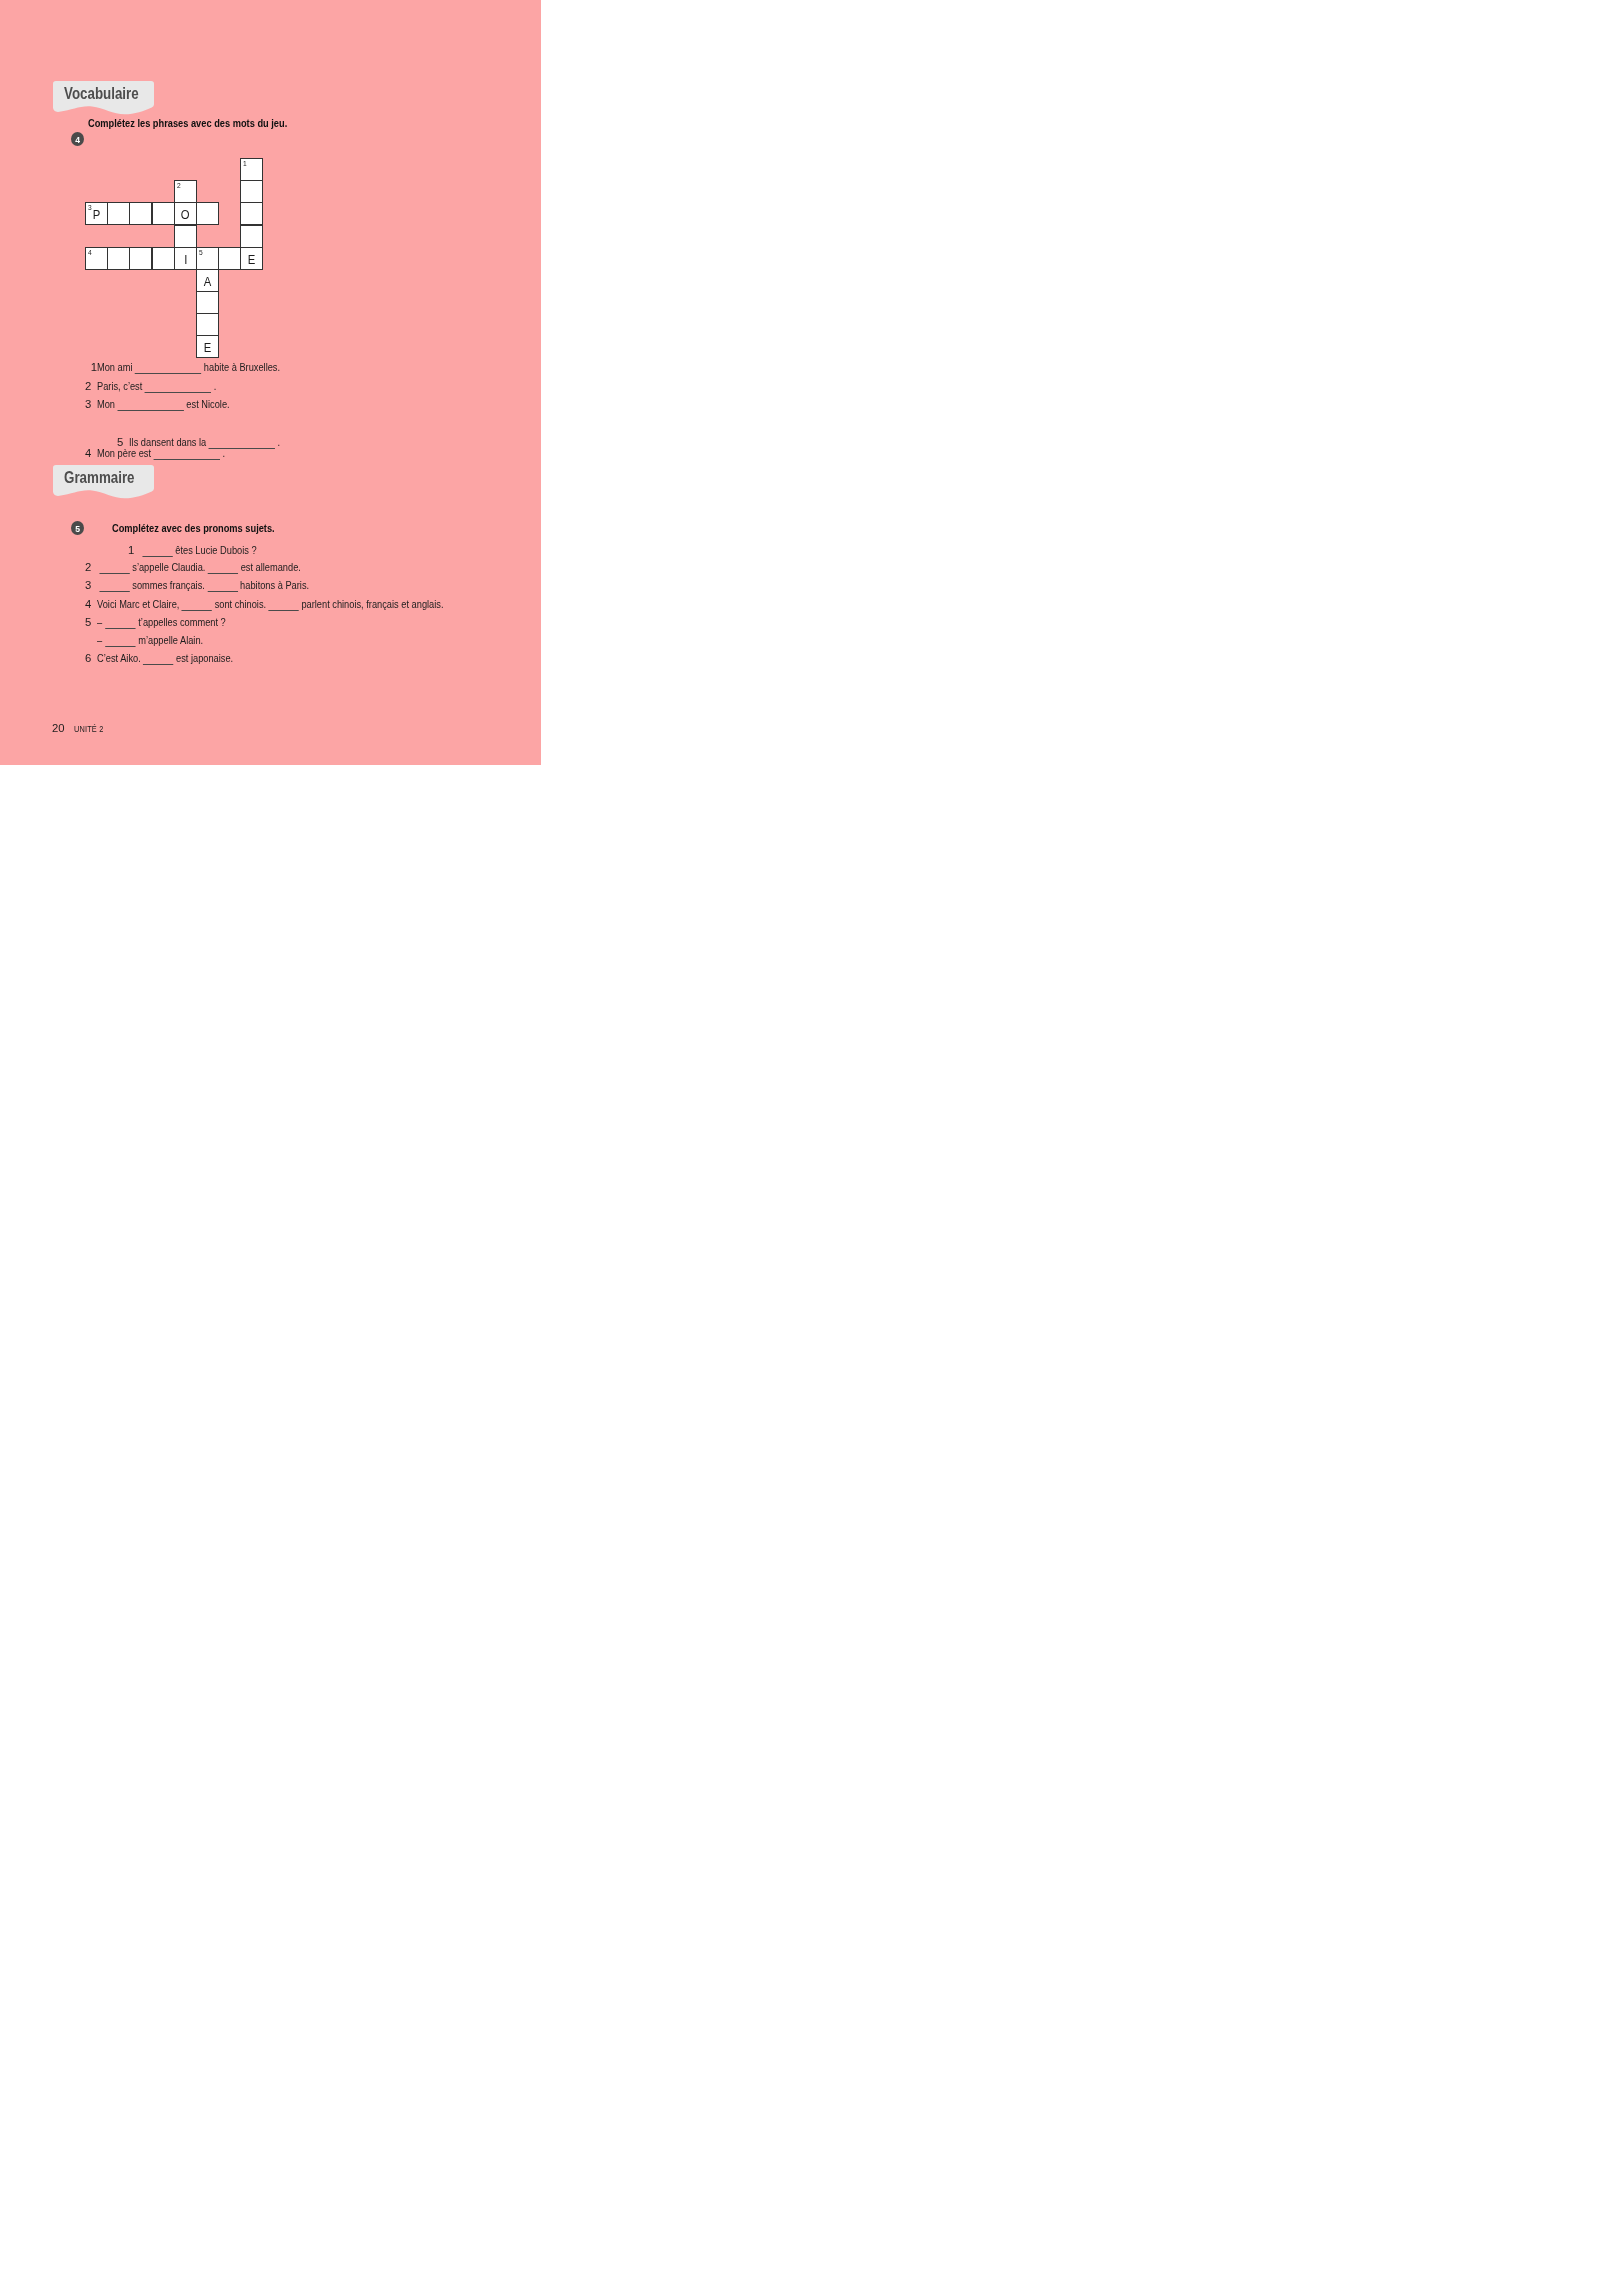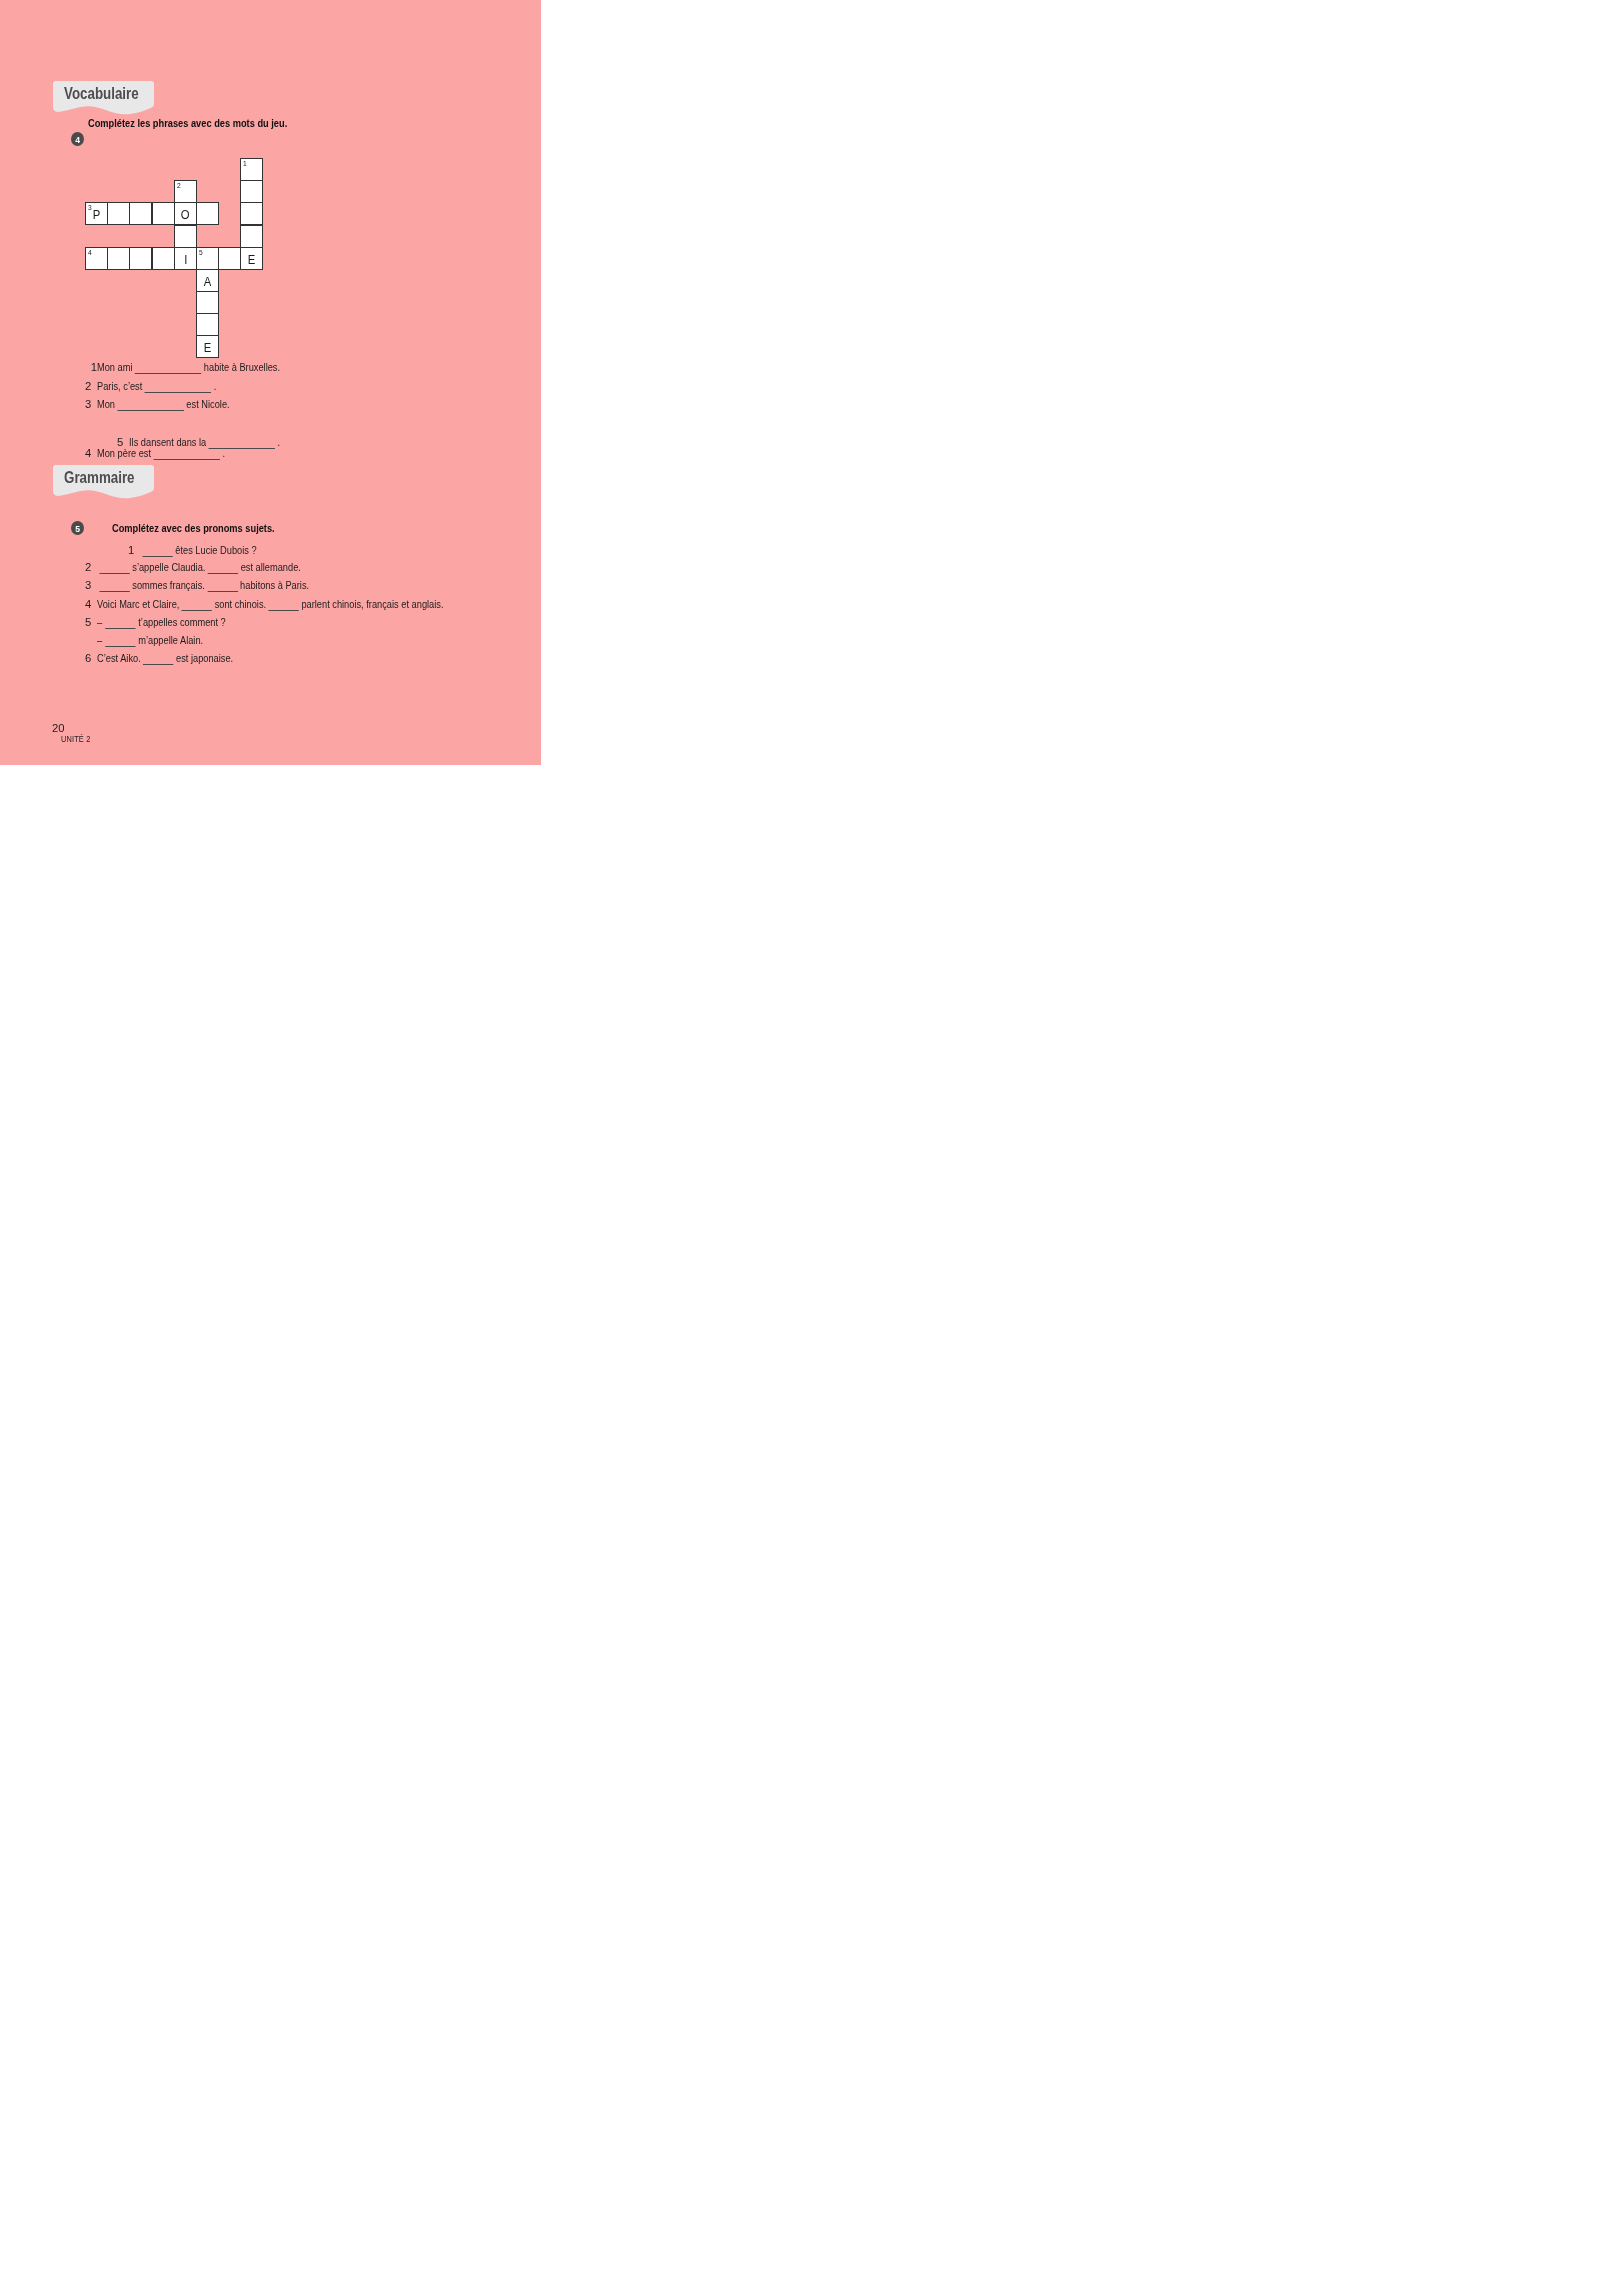--- a/index.html
+++ b/index.html
@@ -54,21 +54,21 @@
   .blank{
     display:inline-block;height:1em;
     border-bottom:0.7px solid #4a4a4a;
     vertical-align:-3px;margin:0 3px;
   }
   .bw-lg{width:81px;}
   .bw-sm{width:37px;}
   .dash{display:inline-block;margin-right:1px;}
 
   
-  .footer{position:absolute;left:52px;top:722px;display:flex;align-items:flex-start;flex-direction:column;}
+  .footer{position:absolute;left:52px;top:722px;display:flex;align-items:flex-end;}
   .pageno{font-size:11.3px;color:#1d1d1d;}
   .unit{font-size:9px;color:#1d1d1d;margin-left:9px;letter-spacing:0.2px;}
 </style>
 </head>
 <body>
 
 <div id="page">
 
   <div class="sec" style="left:53px;top:81px;">
     <svg viewBox="0 0 620 200" preserveAspectRatio="none">

